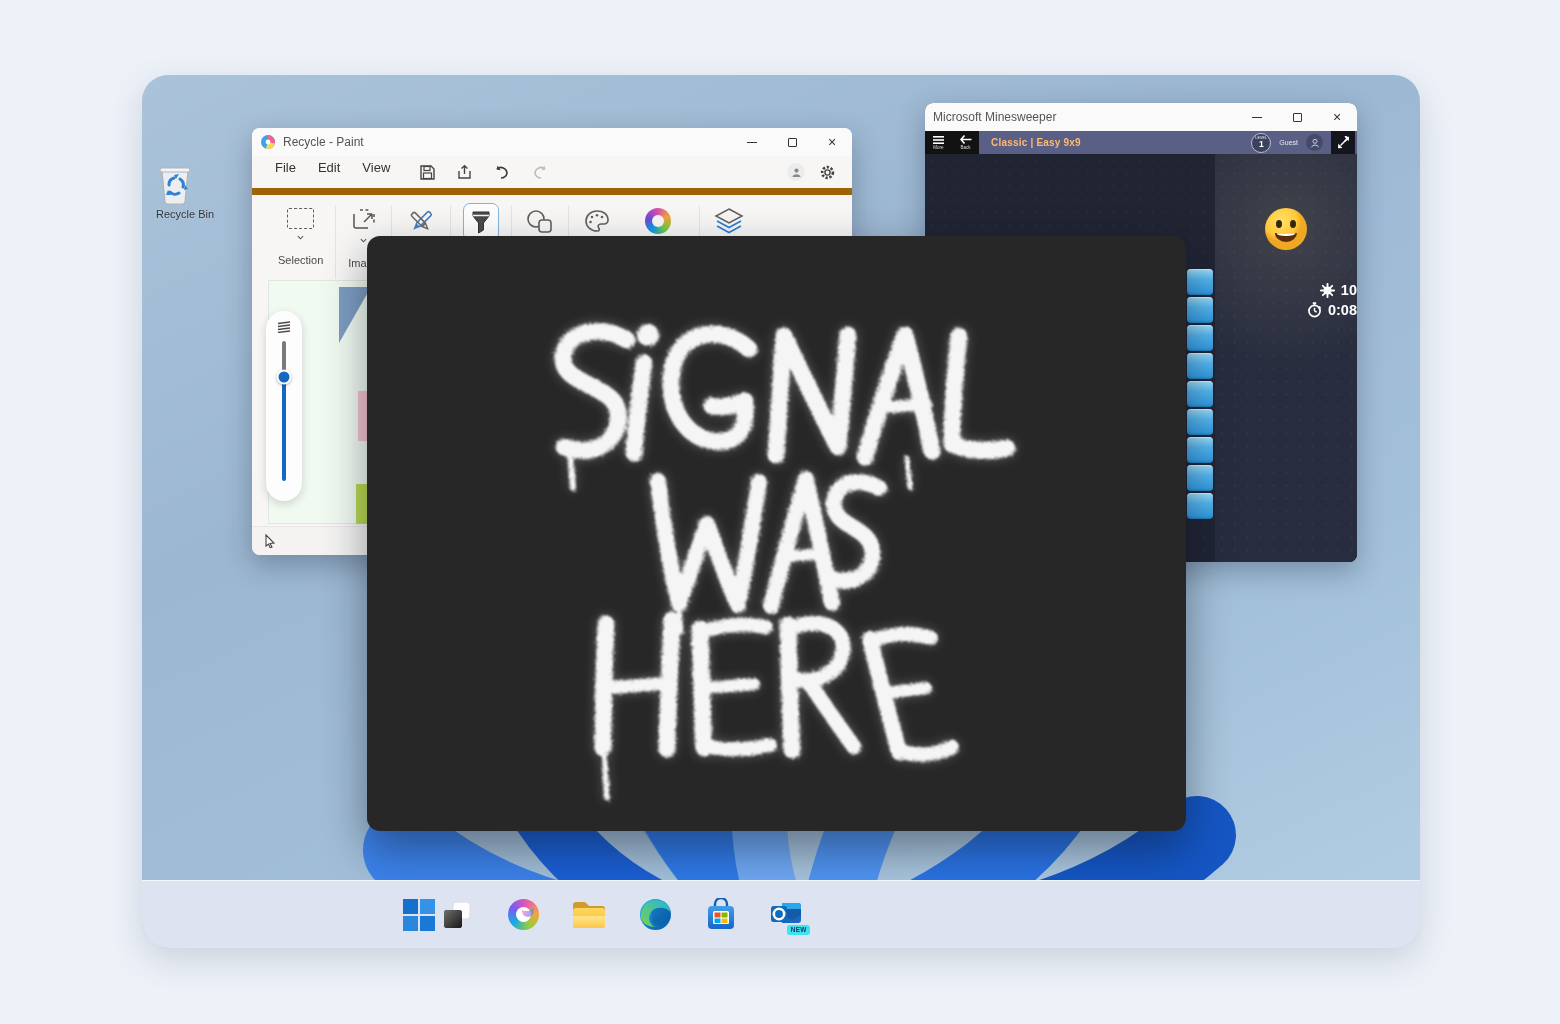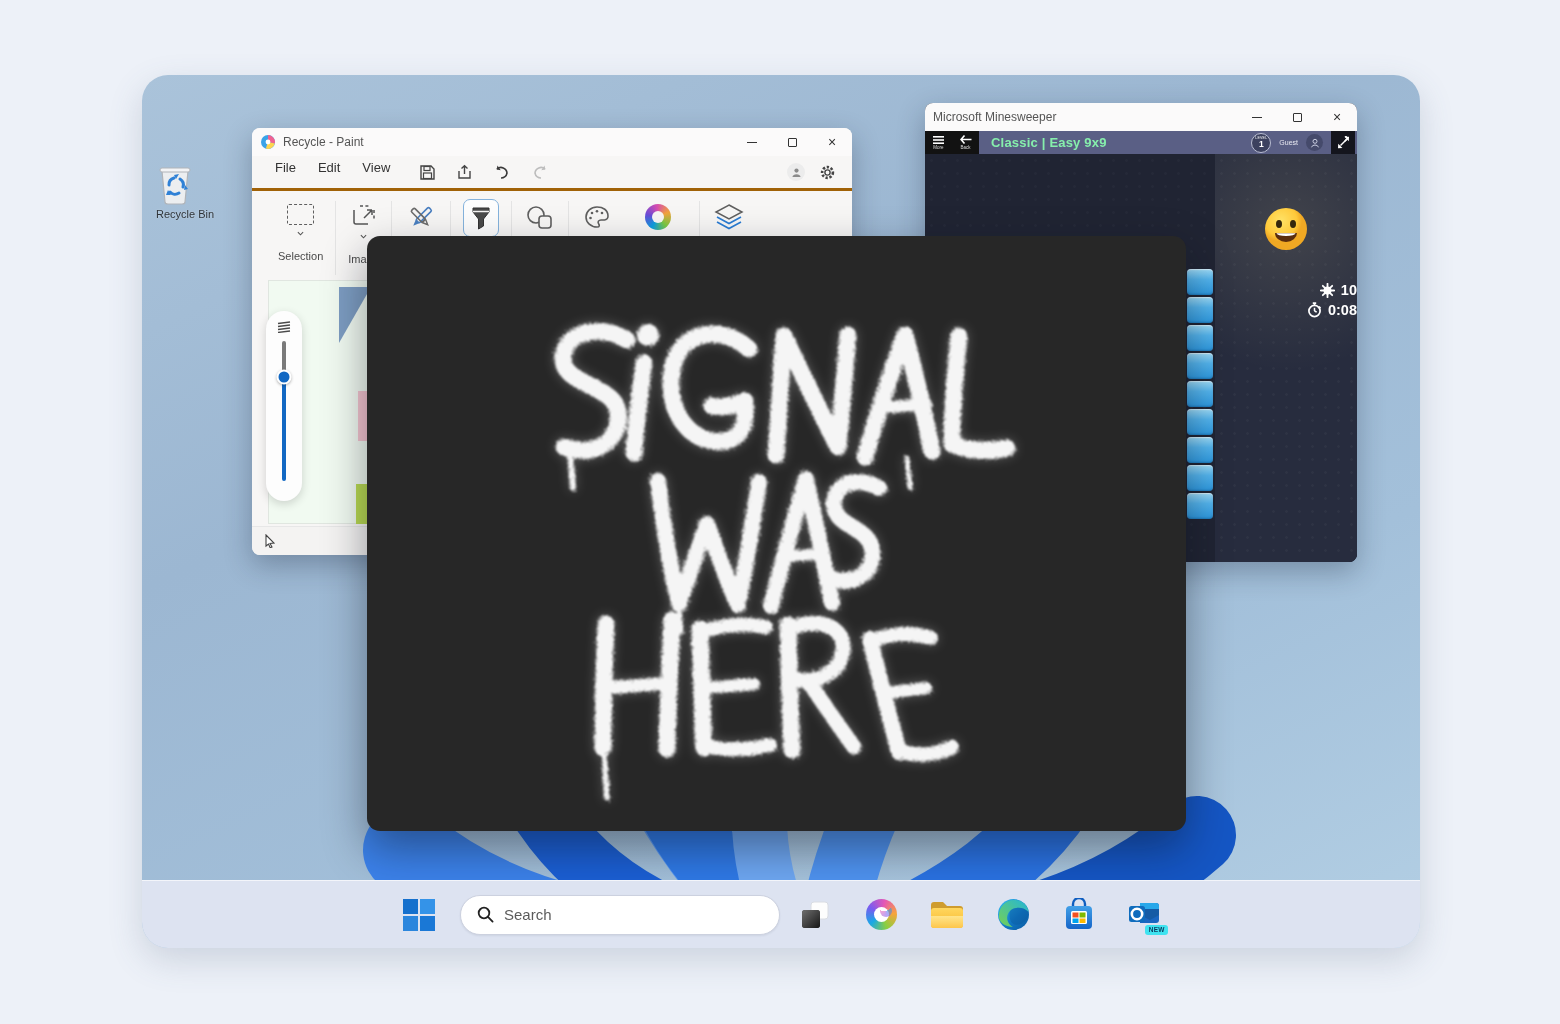--- a/index.html
+++ b/index.html
@@ -23,21 +23,21 @@
   .wb .maxbox { width:9px; height:9px; border:1px solid #333; border-radius:1px; display:block; }
   .wb.close { font-size:14px; line-height:1; }
 
   
   .paint { left:110px; top:53px; width:600px; height:427px; background:#f7f6f5; }
   .p-menubar { display:flex; height:32px; padding:0 6px 0 12px; background:#f7f6f5; }
   .p-menu { font-size:13px; color:#333; padding:4px 11px; border-radius:5px; }
   .p-tools16 { display:flex; align-items:center; gap:20px; margin-left:18px; }
   .p-right { margin-left:auto; display:flex; align-items:center; gap:14px; padding-right:10px; }
   .acct { width:18px; height:18px; border-radius:50%; background:#ececec; display:flex; align-items:center; justify-content:center; }
-  .p-toolbar { display:flex; align-items:flex-start; height:90px; border-top:3px solid #a16207; background:#f7f6f5; padding:8px 0 0 14px; }
+  .p-toolbar { display:flex; align-items:flex-start; height:90px; border-top:7px solid #a16207; background:#f7f6f5; padding:8px 0 0 14px; }
   .p-group { display:flex; flex-direction:column; align-items:center; padding:0 12px; }
   .p-group .glabel { font-size:11px; color:#4a4a4a; margin-top:13px; }
   .p-sep { width:1px; height:74px; background:#e4e4e4; margin-top:2px; }
   .chev { margin-top:5px; width:7px; height:7px; }
   .sel-ico { width:27px; height:21px; border:1.6px dashed #5f5f5f; border-radius:2px; margin-top:5px; }
   .tool-selected { width:36px; height:38px; border:1.5px solid #85b3dd; border-radius:7px; background:#fdfdfd;
      display:flex; align-items:center; justify-content:center; position:relative; }
   .tool-selected::after { content:""; position:absolute; left:3px; right:3px; bottom:-5px; height:3px; border-radius:2px; background:#0b6fd0; }
   .p-canvas { position:absolute; left:16px; top:152px; width:568px; height:244px; background:#f1faf1; border:1px solid #e0e6e0; }
   .c-pink { position:absolute; left:90px; top:110px; width:13px; height:50px; background:#f4c4cf; }
@@ -48,21 +48,21 @@
      background:linear-gradient(180deg,#7a7a7a 0 26%,#1268c3 26% 100%); }
   .slider-thumb { position:absolute; left:50%; top:26%; transform:translate(-50%,-50%); width:15px; height:15px;
      border-radius:50%; background:#1268c3; border:2.5px solid #fff; box-shadow:0 1px 3px rgba(0,0,0,.3); }
   .p-status { position:absolute; left:0; bottom:0; width:100%; height:29px; border-top:1px solid #e7e7e7; background:#f4f3f2; display:flex; align-items:center; padding-left:12px; }
 
   
   .mine { left:783px; top:28px; width:432px; height:459px; background:#20243340; }
   .m-bar { display:flex; align-items:stretch; height:23px; background:#5a5f85; }
   .m-darkbtn { width:27px; background:#121212; color:#fff; display:flex; flex-direction:column; align-items:center; justify-content:center; gap:1px; }
   .m-darkbtn .lbl { font-size:4.5px; color:#ddd; }
-  .m-mode { color:#86efac; font-size:13px; font-weight:bold; display:flex; align-items:center; padding-left:12px; letter-spacing:.2px; }
+  .m-mode { color:#fdba74; font-size:10px; font-weight:bold; display:flex; align-items:center; padding-left:12px; letter-spacing:.2px; }
   .m-barright { margin-left:auto; display:flex; align-items:center; gap:8px; padding-right:2px; }
   .lvl-badge { width:20px; height:20px; border-radius:50%; border:1.6px solid #b9bdd2; background:#3c415f;
      display:flex; flex-direction:column; align-items:center; justify-content:center; color:#fff; }
   .lvl-badge .l1 { font-size:3.6px; letter-spacing:.2px; }
   .lvl-badge .l2 { font-size:8.5px; font-weight:bold; line-height:1; }
   .guest { color:#e8e9f2; font-size:7px; }
   .person-c { width:17px; height:17px; border-radius:50%; background:#454a6b; display:flex; align-items:center; justify-content:center; }
   .fs-btn { width:24px; height:100%; background:#14151d; display:flex; align-items:center; justify-content:center; }
   .m-game { position:absolute; left:0; top:51px; right:0; bottom:0; background:#20two; background:#202433;
      background-image:radial-gradient(rgba(255,255,255,.025) 1px, transparent 1.6px); background-size:13px 13px; }
@@ -478,27 +478,20 @@
   <div class="taskbar">
     <div class="tb-inner">
       <div class="tb-icon" style="margin-right:0">
         <svg width="34" height="34" viewBox="0 0 34 34">
           <rect x="1" y="1" width="15" height="15" fill="#1570cd"></rect>
             <rect x="18" y="1" width="15" height="15" fill="#3493e8"></rect>
           <rect x="1" y="18" width="15" height="15" fill="#2b86dd"></rect>
             <rect x="18" y="18" width="15" height="15" fill="#1a78d6"></rect>
         </svg>
       </div>
-      <div class="search-pill">
-        <svg width="17" height="17" viewBox="0 0 17 17">
-          <circle cx="7" cy="7" r="5.3" fill="none" stroke="#222" stroke-width="1.8"></circle>
-          <path d="M11.2,11.2 L15.6,15.6" stroke="#222" stroke-width="1.8" stroke-linecap="round"></path>
-        </svg>
-        <input type="text" placeholder="Search" style="">
-      </div>
       <div class="tb-icon">
         <svg width="32" height="32" viewBox="0 0 32 32">
           <rect x="12" y="3" width="17" height="17" rx="3" fill="#fdfdfd" stroke="#d9dce2" stroke-width="1"></rect>
           <rect x="3" y="11" width="18" height="18" rx="3" fill="#3c3c3c"></rect>
           <rect x="3" y="11" width="18" height="18" rx="3" fill="url(#tvg)"></rect>
           <defs>
               <linearGradient id="tvg" x1="0" y1="0" x2="1" y2="1">
                 <stop offset="0%" stop-color="#6f6f6f"></stop>
                 <stop offset="100%" stop-color="#161616"></stop>
               </linearGradient>

